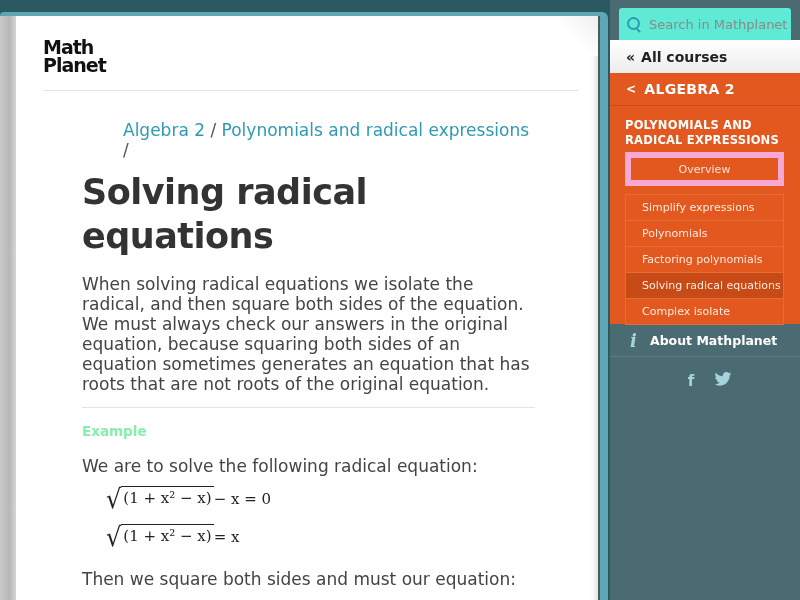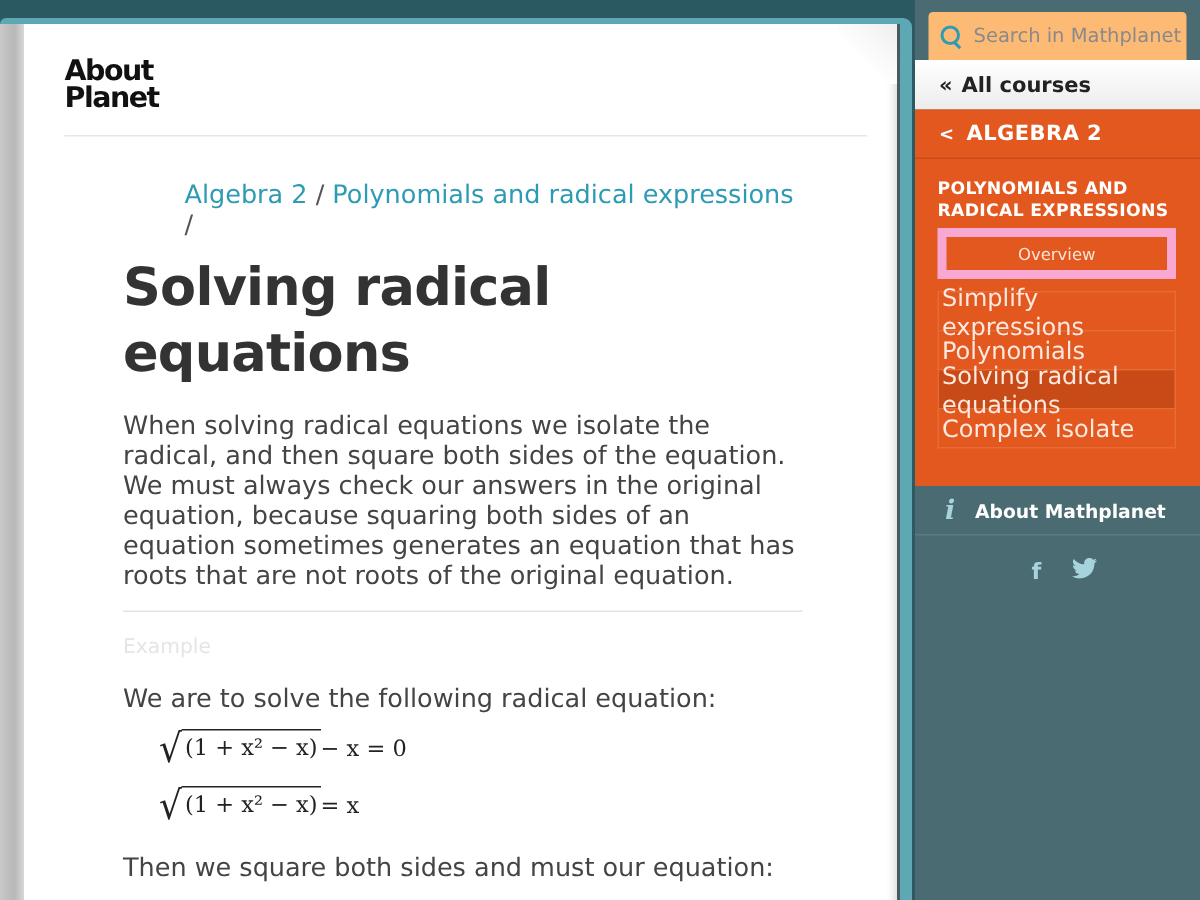--- a/index.html
+++ b/index.html
@@ -11,62 +11,62 @@
   .paper-curl { position:absolute; right:0; top:0; width:40px; height:40px; background:linear-gradient(225deg, #eee 0%, #fff 60%); }
   .logo { position:absolute; left:43px; top:38px; width:70px; height:40px; }
   .logo .l1, .logo .l2 { display:block; font-family:"DejaVu Sans", sans-serif; font-weight:bold; font-size:19px; line-height:18px; color:#111; letter-spacing:-1px; }
   .hr-top { position:absolute; left:43px; top:90px; width:535px; height:1px; background:#e6e6e6; }
   .content { position:absolute; left:82px; top:120px; width:455px; color:#333; }
   .breadcrumb { font-size:17px; color:#555;margin-left:41px; }
   .breadcrumb a { color:#2d9bb3; text-decoration:none; }
   h1 { margin:10px 0 0 0; font-family:"DejaVu Sans", sans-serif; font-weight:bold; font-size:35px; color:#333; letter-spacing:-0.5px; line-height:44px; }
   .intro { margin-top:16px; font-size:17px; line-height:20px; color:#444; }
   .divider { height:1px; background:#e3e3e3; margin:13px 0 15px 0; width:453px; }
-  .example-h { font-weight:normal; font-size:13.5px; color:#e5e5e5; }
+  .example-h { font-weight:bold; font-size:13.5px; color:#86efac; }
   .para { font-size:17px; color:#444; margin-top:17px; }
   .math { font-family:"DejaVu Serif", serif; font-size:15px; color:#222; margin:8px 0 0 24px; height:30px; display:flex; align-items:center; }
   .sqrt { display:inline-flex; align-items:stretch; }
   .sqrt .rad { font-size:24px; line-height:26px; transform:scaleY(1.1); }
   .sqrt .under { border-top:1px solid #222; padding:2px 2px 0 2px; }
   
   .sidebar { position:absolute; left:610px; top:0; width:190px; height:600px; background:#4a6b71; }
-  .search { position:absolute; left:619px; top:8px; width:172px; height:32px; background:#fdba74; border-radius:3px 3px 0 0; display:flex; align-items:center; }
+  .search { position:absolute; left:619px; top:8px; width:172px; height:32px; background:#5eead4; border-radius:3px 3px 0 0; display:flex; align-items:center; }
   .search .icon { width:14px; height:14px; margin-left:8px; position:relative; }
   .search .icon::before { content:""; position:absolute; left:0; top:0; width:9px; height:9px; border:2px solid #2d9bb3; border-radius:50%; }
   .search .icon::after { content:""; position:absolute; left:10px; top:10px; width:2px; height:6px; background:#2d9bb3; transform:rotate(-45deg); }
   .search input { border:none; outline:none; font-family:"DejaVu Sans", sans-serif; font-size:13px; color:#666; margin-left:6px; width:140px; background:transparent; }
   .search input::placeholder { color:#8a8a8a; }
   .all-courses { position:absolute; left:610px; top:40px; width:190px; height:33px; background:linear-gradient(#fff,#ececec); display:flex; align-items:center; font-weight:bold; font-size:14px; color:#222; }
   .all-courses .chev { margin-left:16px; margin-right:6px; font-size:14px; }
   .orange { position:absolute; left:610px; top:73px; width:190px; height:251px; background:#e2581f; }
   .algebra { height:32px; display:flex; align-items:center; color:#fff; font-size:14px; font-weight:bold; border-bottom:1px solid #c94c18; letter-spacing:0.3px; }
   .algebra .chev { margin-left:16px; margin-right:8px; font-size:12px; }
   .section-title { color:#fff; font-weight:bold; font-size:11.5px; line-height:15px; margin:12px 0 0 15px; letter-spacing:0.2px; }
   .overview { margin:4px 16px 0 15px; height:22px; border:6px solid #f9a8d4; display:flex; align-items:center; justify-content:center; color:#fbe3d6; font-size:11px; }
   .nav-list { margin:8px 16px 0 15px; }
-  .nav-item { height:25px; border:1px solid #e66c37; border-top:none; display:flex; align-items:center; padding-left:2px; color:#fde9df; font-size:16px; }
+  .nav-item { height:25px; border:1px solid #e66c37; border-top:none; display:flex; align-items:center; padding-left:16px; color:#fde9df; font-size:11px;text-align:right; }
   .nav-item:first-child { border-top:1px solid #e66c37; }
   .nav-item.active { background:#c84a16; }
   .about { position:absolute; left:610px; top:324px; width:190px; height:32px; display:flex; align-items:center; color:#fff; font-size:12.5px; font-weight:bold; border-bottom:1px solid #5b7c82; }
   .about .i-icon { margin-left:20px; width:20px; font-family:"DejaVu Serif", serif; font-style:italic; font-weight:bold; font-size:18px; color:#a6d3dc; }
   .about span.lbl { margin-left:0; }
   .social { position:absolute; left:610px; top:372px; width:190px; height:28px; display:flex; justify-content:center; gap:20px; color:#a6d3dc; font-weight:bold; font-size:15px; padding-left:10px; box-sizing:border-box; }
 </style>
 </head>
 <body>
 
 <div class="topbar"></div>
 <div class="page-frame"></div>
 <div class="book-spine"></div>
 <div class="paper">
     <div class="paper-curl"></div>
   </div>
 
 <div class="logo">
-  <span class="l1">About</span>
+  <span class="l1">Math</span>
   <span class="l2">Planet</span>
 </div>
 <div class="hr-top"></div>
 
 <div class="content">
   <div class="breadcrumb">
     <a href="#">Algebra 2</a>
     <span>/</span>
     <a href="#">Polynomials and radical expressions</a>
     <span>/</span>
@@ -106,20 +106,21 @@
 <div class="orange">
   <div class="algebra">
     <span class="chev">&lt;</span>
     <span>ALGEBRA 2</span>
   </div>
   <div class="section-title">POLYNOMIALS AND RADICAL EXPRESSIONS</div>
   <div class="overview">Overview</div>
   <div class="nav-list">
     <div class="nav-item">Simplify expressions</div>
     <div class="nav-item">Polynomials</div>
+    <div class="nav-item">Factoring polynomials</div>
     <div class="nav-item active">Solving radical equations</div>
     <div class="nav-item">Complex isolate</div>
   </div>
 </div>
 <div class="about">
   <span class="i-icon">i</span>
   <span class="lbl">About Mathplanet</span>
 </div>
 <div class="social">
   <span>f</span>

